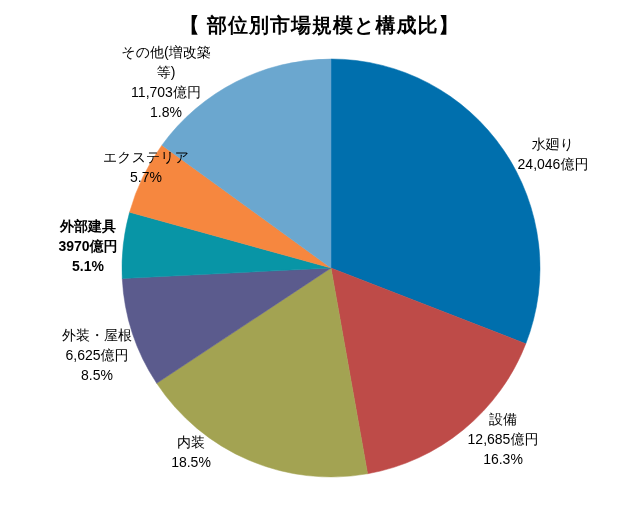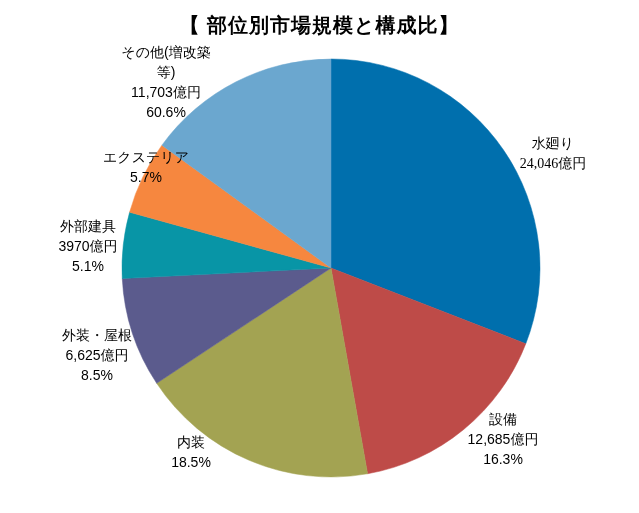--- a/index.html
+++ b/index.html
@@ -30,25 +30,25 @@
   .slice-label {
     position: absolute;
     transform: translateX(-50%);
     text-align: center;
     font-size: 14px;
     line-height: 20px;
     white-space: nowrap;
   }
   .sl-name { white-space: pre-line; text-align: center; }
   
-  .lbl-0 { left: 553px; top: 134px; font-family: Liberation Serif, serif; }   
+  .lbl-0 { left: 553px; top: 134px; }   
   .lbl-1 { left: 503px; top: 409px; }   
   .lbl-2 { left: 191px; top: 432px; }   
   .lbl-3 { left:  97px; top: 325px; }   
-  .lbl-4 { left:  88px; top: 216px; }   
+  .lbl-4 { left:  88px; top: 216px; font-weight: bold; }   
   .lbl-5 { left:  104px; top: 147px; margin-left: 42px; }   
   .lbl-6 { left: 166px; top:  42px; }   
 </style>
 </head>
 <body>
 
 <div id="canvas">
 
   <div id="chart-title">【 部位別市場規模と構成比】</div>
 
@@ -92,16 +92,16 @@
 
   <div class="slice-label lbl-5">
     <div class="sl-name">エクステリア</div>
     <div class="sl-pct">5.7%</div>
   </div>
 
   <div class="slice-label lbl-6">
     <div class="sl-name">その他(増改築
 等)</div>
     <div class="sl-value">11,703億円</div>
-    <div class="sl-pct">60.6%</div>
+    <div class="sl-pct">1.8%</div>
   </div>
 
 </div>
 
 </body></html>

